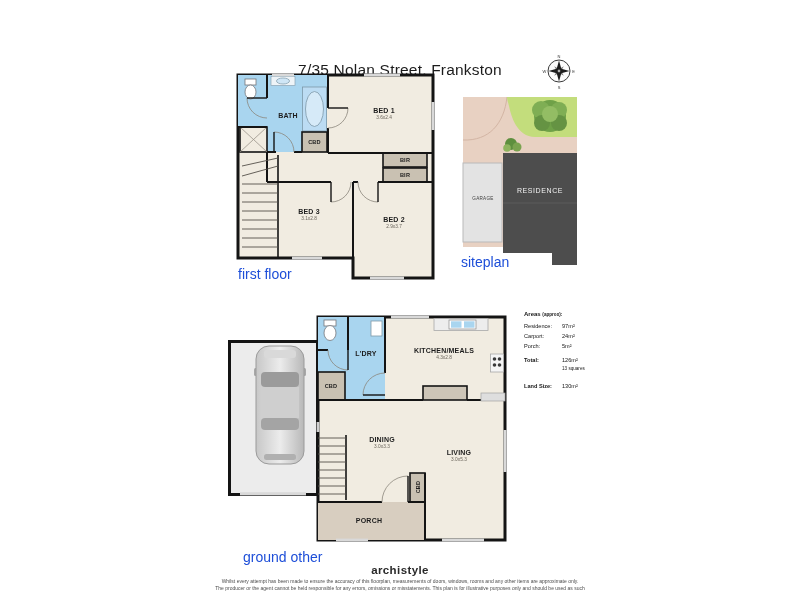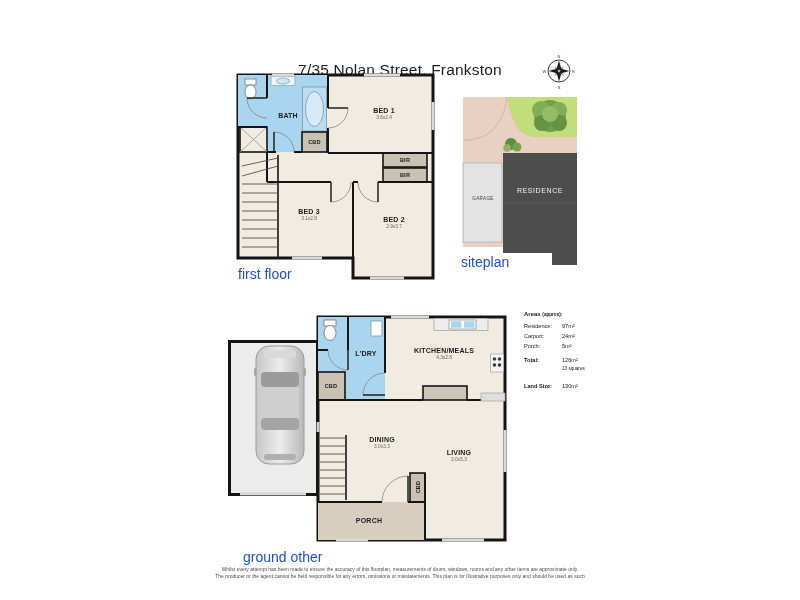--- a/index.html
+++ b/index.html
@@ -348,17 +348,18 @@
     <span class="alabel bold">Total:</span>
     <span class="avalue"><span>126m²</span><span class="squares">13 squares</span></span>
   </div>
   <div class="arow gap-m">
     <span class="alabel bold">Land Size:</span>
       <span class="avalue">130m²</span>
   </div>
 </div>
 
 <div class="footer">
+  <div class="brand">archistyle</div>
   <div class="disclaimer">
     <div>Whilst every attempt has been made to ensure the accuracy of this floorplan, measurements of doors, windows, rooms and any other items are approximate only.</div>
     <div>The producer or the agent cannot be held responsible for any errors, omissions or misstatements. This plan is for illustrative purposes only and should be used as such</div>
   </div>
 </div>
 
 </body></html>

